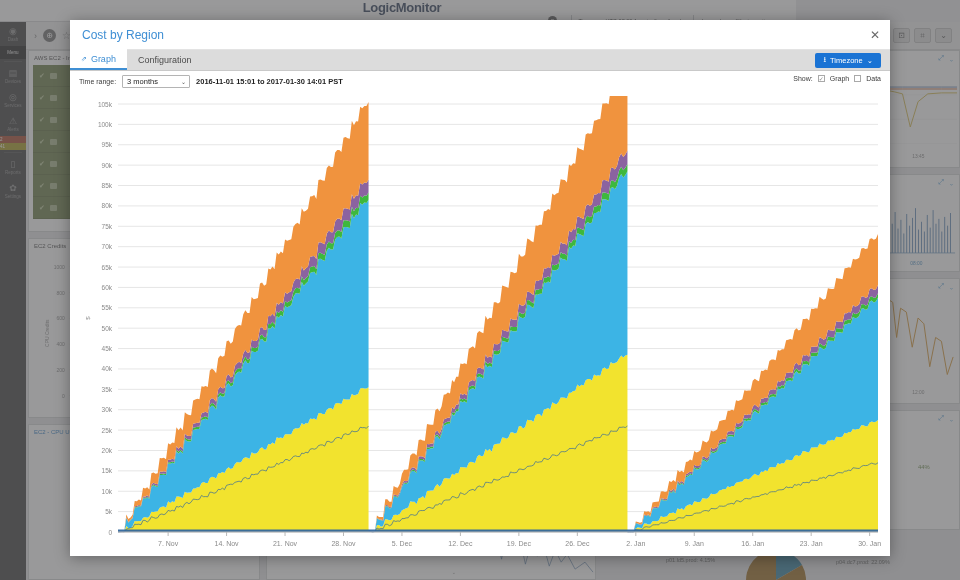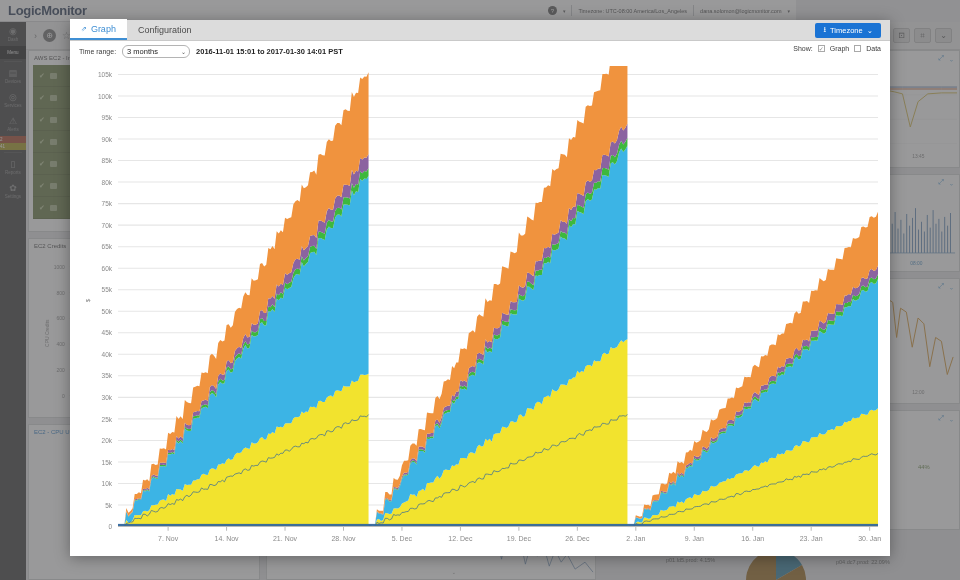--- a/index.html
+++ b/index.html
@@ -11,21 +11,21 @@
   }
   #app { position: relative; width: 960px; height: 580px; }
 
   
   .bg-layer { position: absolute; inset: 0; background: #e9eaec; }
   .bg-dim { position: absolute; inset: 0; background: rgba(90,90,92,0.62); z-index: 40; pointer-events: none; }
 
   .topbar {
     position: absolute; top: 0; left: 0; width: 796px; height: 22px;
     background: #ffffff; border-bottom: 1px solid #d4d6d8;
-    display: flex; align-items: center;
+    display: flex; align-items: center; flex-direction: column;
   }
   .logo { font-size: 13px; font-weight: bold; color: #2a3b57; letter-spacing: -0.3px; padding-left: 8px; }
   .topbar-right { margin-left: auto; display: flex; align-items: center; gap: 6px; padding-right: 6px;
     font-size: 5.5px; color: #4a4a4a; }
   .tb-sep { width: 1px; height: 11px; background: #c8cacc; }
   .help-circle { width: 9px; height: 9px; border-radius: 50%; background: #5a5a5a; color:#fff;
     font-size: 6px; display:flex; align-items:center; justify-content:center; }
   .caret { font-size: 5px; color: #5a5a5a; }
 
   .sidebar {
@@ -83,21 +83,21 @@
   .tabstrip { height: 21px; background: #dcdcdc; display: flex; align-items: flex-end; flex: 0 0 auto;
     border-bottom: 1px solid #c9c9c9; }
   .tab { height: 21px; padding: 0 11px; display: flex; align-items: center; gap: 4px;
     font-size: 9px; color: #4c4c4c; cursor: pointer; }
   .tab.active { background: #fff; color: #3f8fd4; border-bottom: 2px solid #3f8fd4; }
   .tab-ico { font-size: 7px; color: #3f8fd4; }
 
   .ctrlbar { height: 21px; display: flex; align-items: center; padding: 0 9px; gap: 6px;
     flex: 0 0 auto; position: relative; }
   .ctrl-lbl { font-size: 7px; color: #3b3b3b; }
-  .ctrl-select { height: 13px; border: 1px solid #b4b4b4; background: #fff; border-radius: 6px;
+  .ctrl-select { height: 13px; border: 1px solid #b4b4b4; background: #fff; border-radius: 1px;
     font-size: 7.5px; color: #1f1f1f; padding: 0 14px 0 4px; display: flex; align-items: center;
     position: relative; min-width: 68px; cursor: pointer; }
   .ctrl-select .sel-caret { position: absolute; right: 3px; font-size: 6px; color: #555; }
   .ctrl-range { font-size: 7.5px; color: #1f1f1f; font-weight: bold; }
   .dl-btn { position: absolute; right: 9px; top: -18px; background: #1a73d4; color: #fff;
     height: 15px; border-radius: 2px; display: flex; align-items: center; gap: 4px;
     padding: 0 8px; font-size: 7.5px; cursor: pointer; }
   .show-grp { position: absolute; right: 9px; top: 4px; display: flex; align-items: center; gap: 5px;
     font-size: 7px; color: #3b3b3b; }
   .cbox { width: 7px; height: 7px; border: 1px solid #a9a9a9; background: #fff; display: inline-flex;
@@ -329,20 +329,24 @@
           <text x="80" y="14" fill="#6a6a6a" font-size="5.5" font-family="Liberation Sans, sans-serif">p01.ld5.prod: 4.15%</text>
           <text x="250" y="16" fill="#6a6a6a" font-size="5.5" font-family="Liberation Sans, sans-serif">p04.dc7.prod: 22.09%</text>
         </svg>
       </div>
     </div>
   </div>
 
   <div class="bg-dim"></div>
 
   <div class="modal">
+    <div class="modal-hd">
+      <div class="modal-title">Cost by Region</div>
+      <div class="modal-close">✕</div>
+    </div>
 
     <div class="tabstrip">
       <div class="tab active">
         <span class="tab-ico">⇗</span>
         <span>Graph</span>
       </div>
       <div class="tab">
         <span>Configuration</span>
       </div>
     </div>

